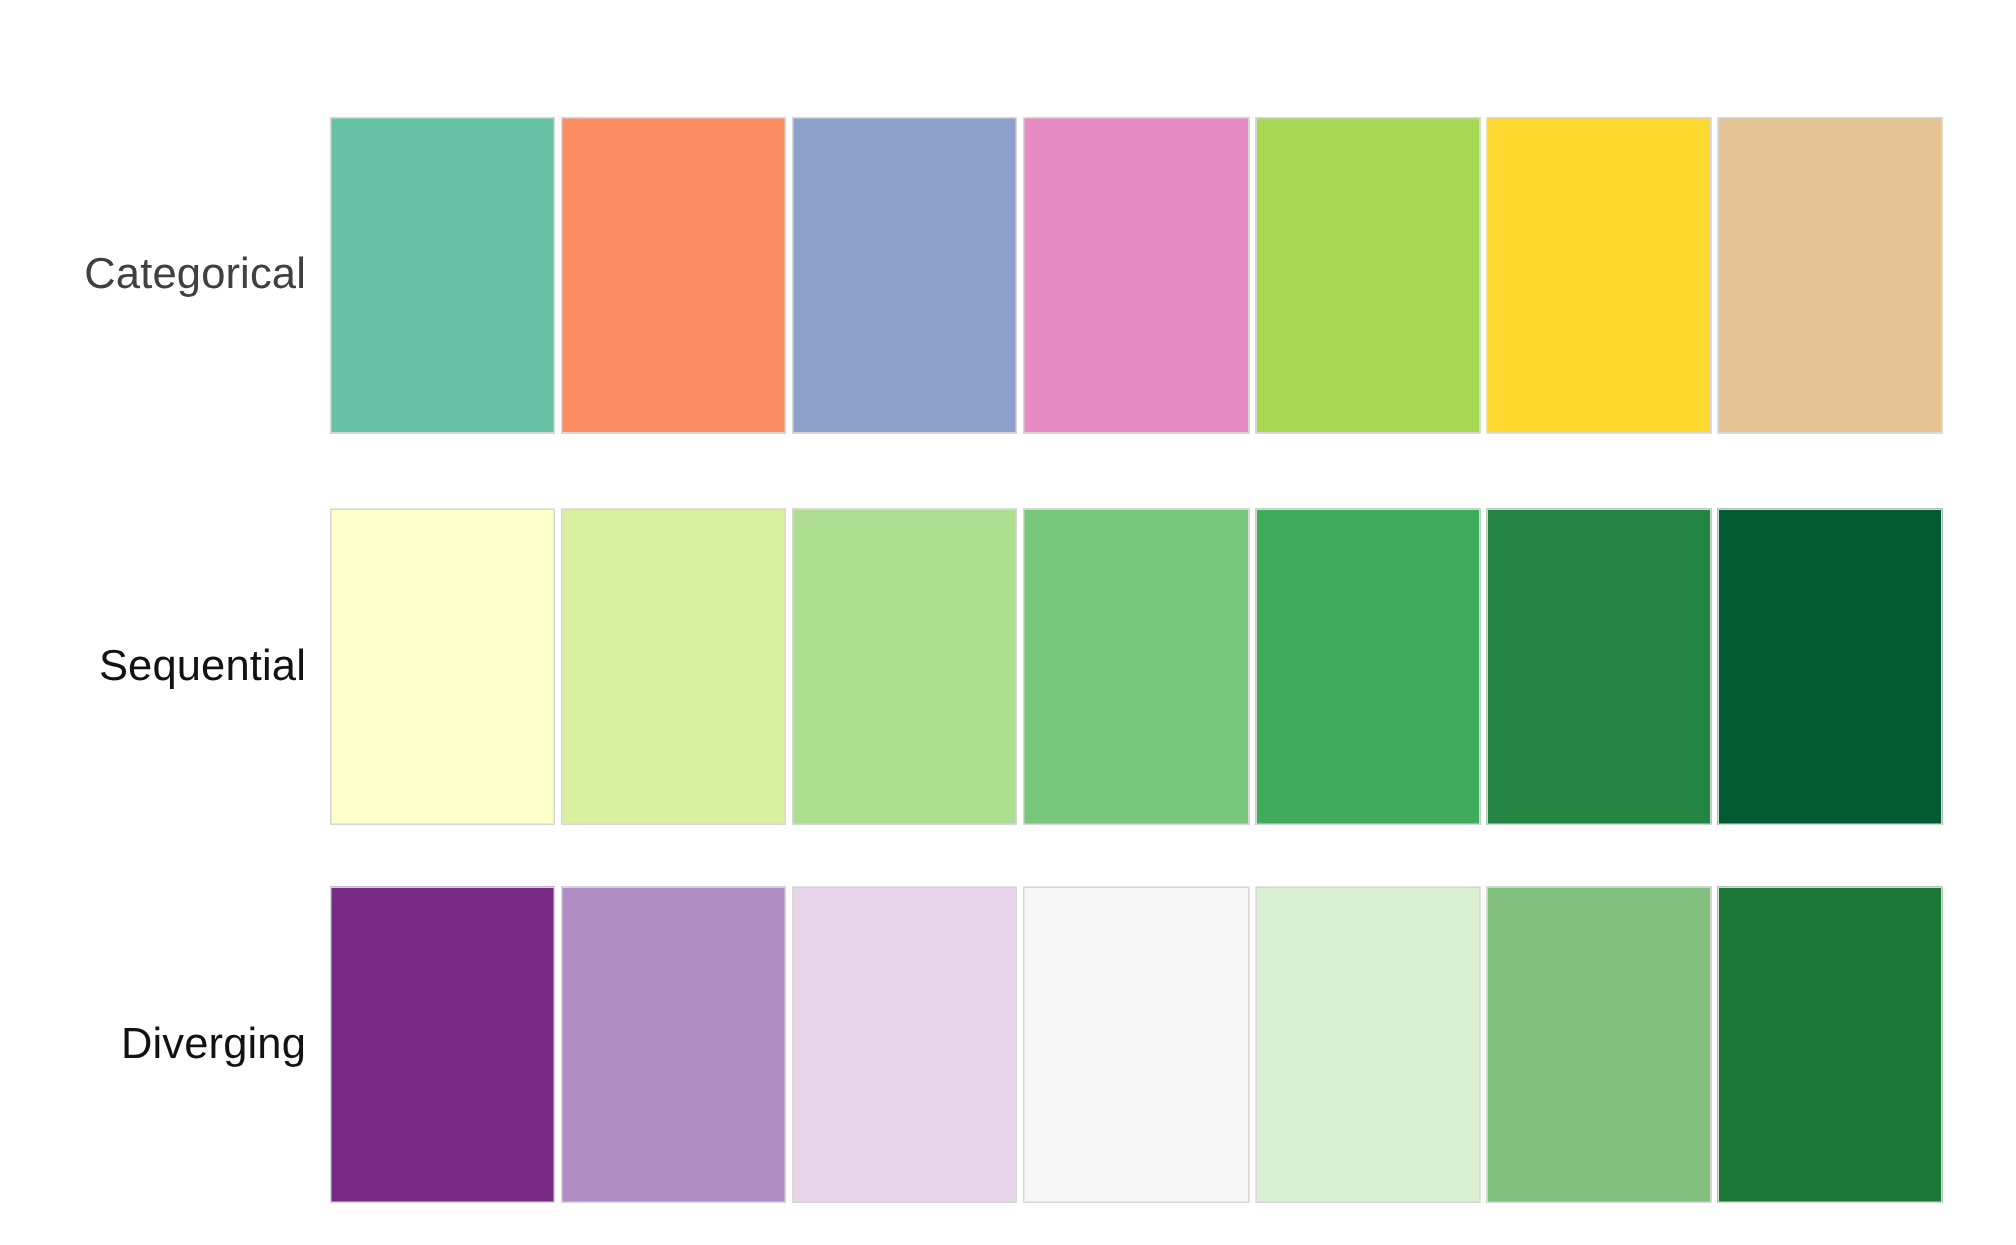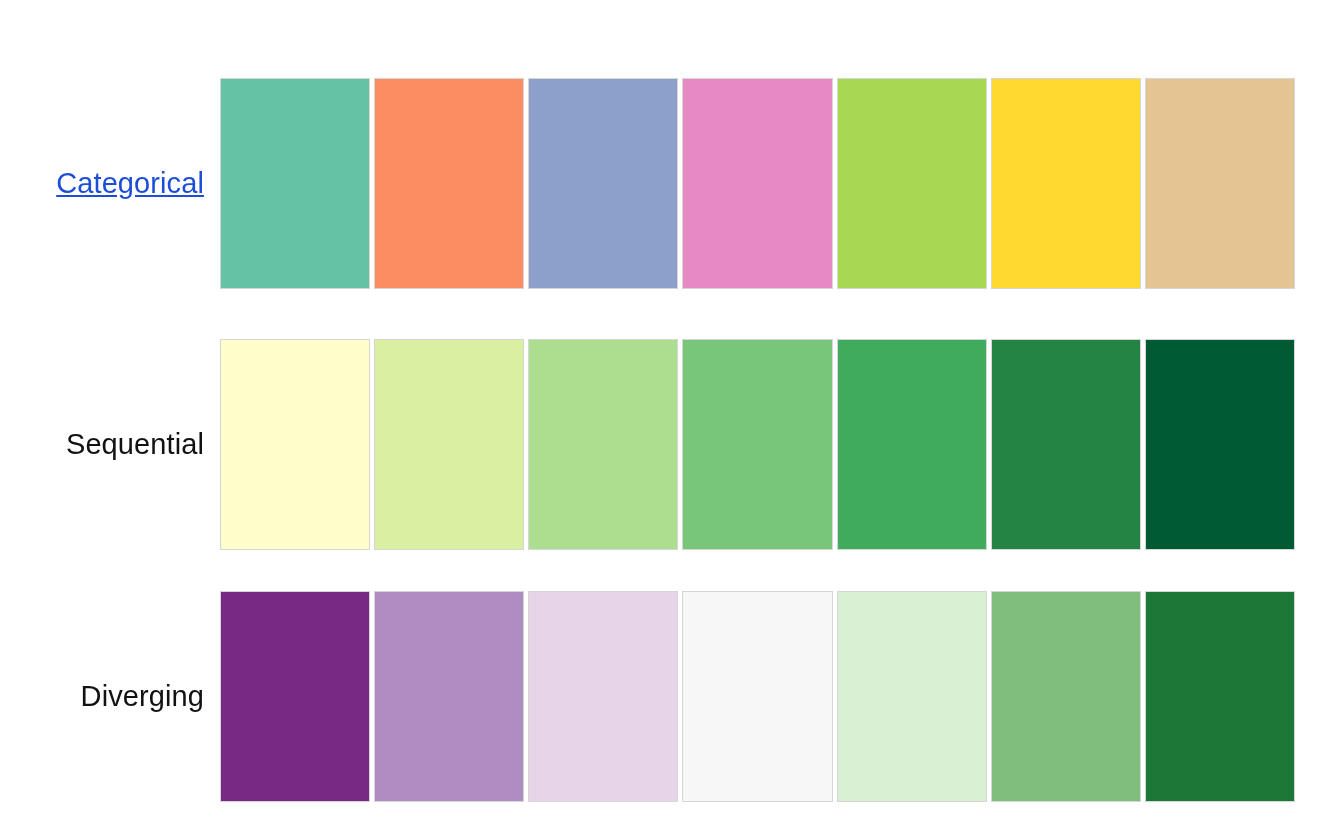--- a/index.html
+++ b/index.html
@@ -69,21 +69,21 @@
 
   #row-diverging { top: 591px; height: 211px; }
   #row-diverging .swatch-strip { height: 211px; }
 </style>
 </head>
 <body style="background: rgb(255, 255, 255);">
 
 <div class="figure">
 
   <div class="palette-row" id="row-categorical">
-    <div class="row-label" style="color: #1d4ed8; text-decoration: underline;">Categorical</div>
+    <div class="row-label" style="color: #404040;">Categorical</div>
     <div class="swatch-strip" id="strip-categorical">
         <div class="swatch" style="background: rgb(102, 194, 165);"></div>
         <div class="swatch" style="background: rgb(252, 141, 98);"></div>
         <div class="swatch" style="background: rgb(141, 160, 203);"></div>
         <div class="swatch" style="background: rgb(231, 138, 195);"></div>
         <div class="swatch" style="background: rgb(166, 216, 84);"></div>
         <div class="swatch" style="background: rgb(255, 217, 47);"></div>
         <div class="swatch" style="background: rgb(229, 196, 148);"></div>
       </div>
   </div>

